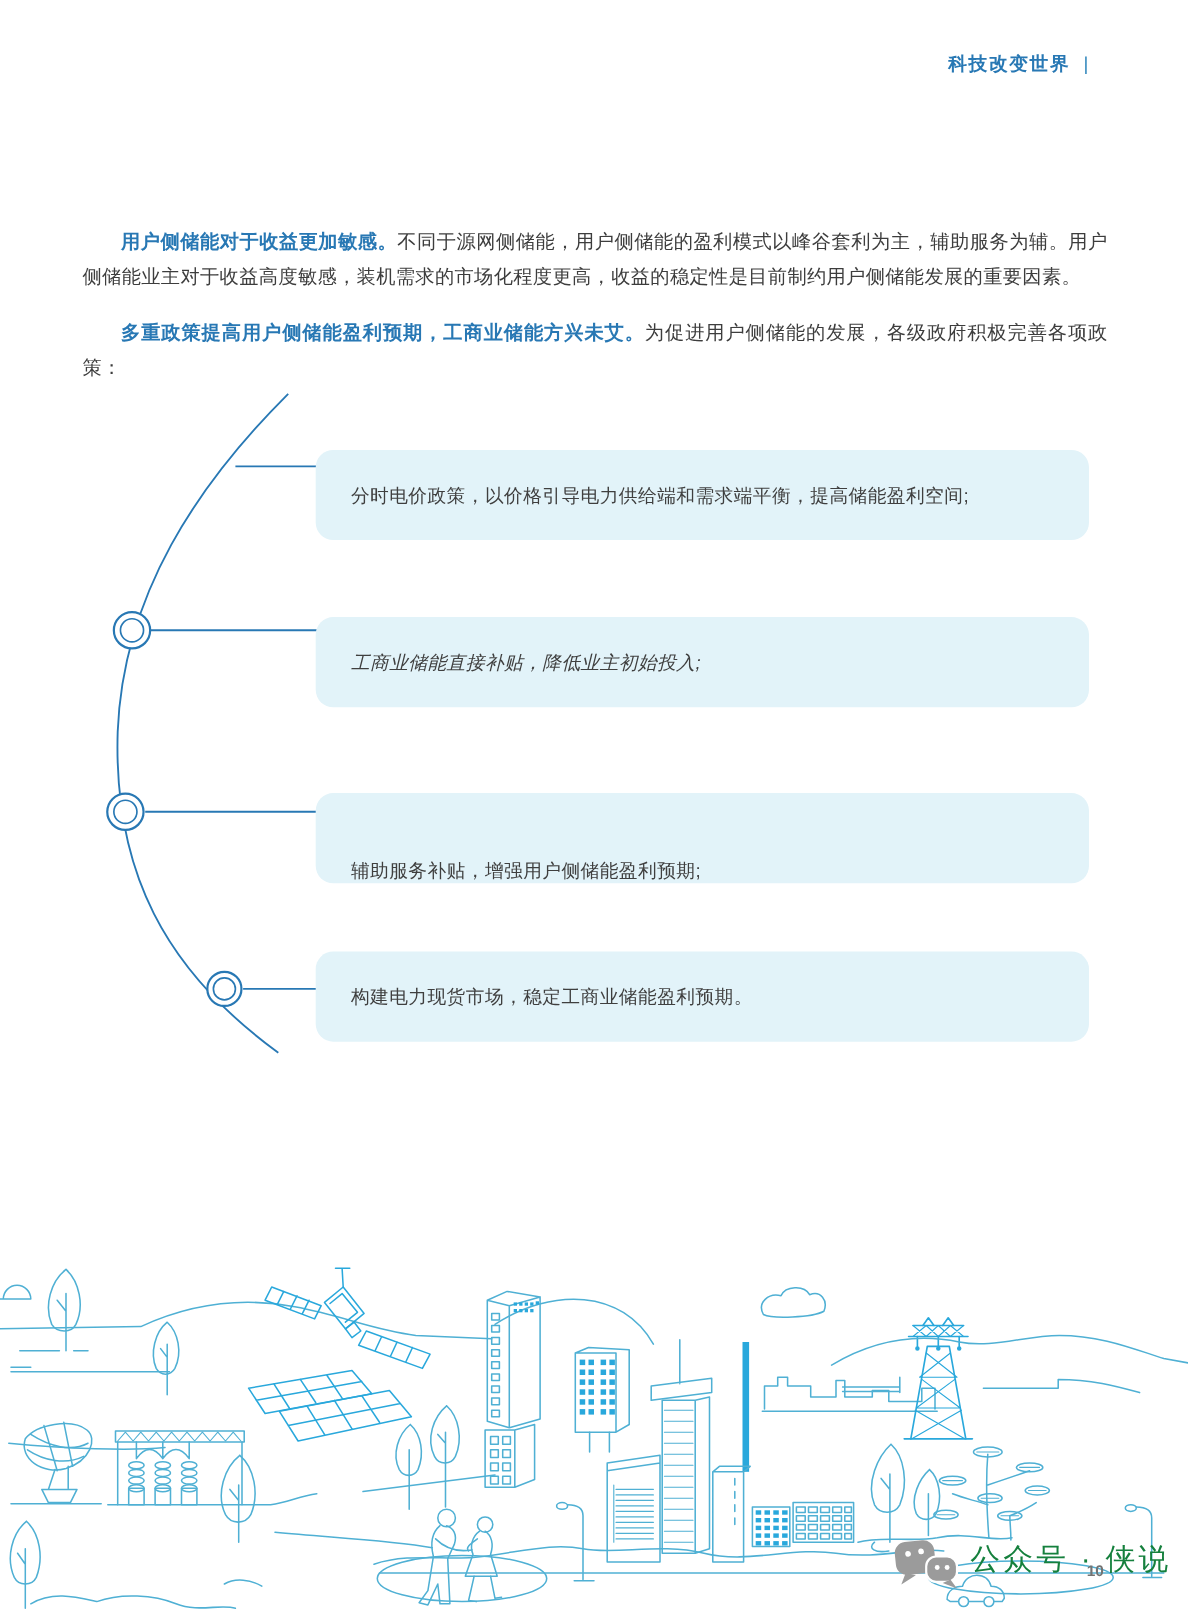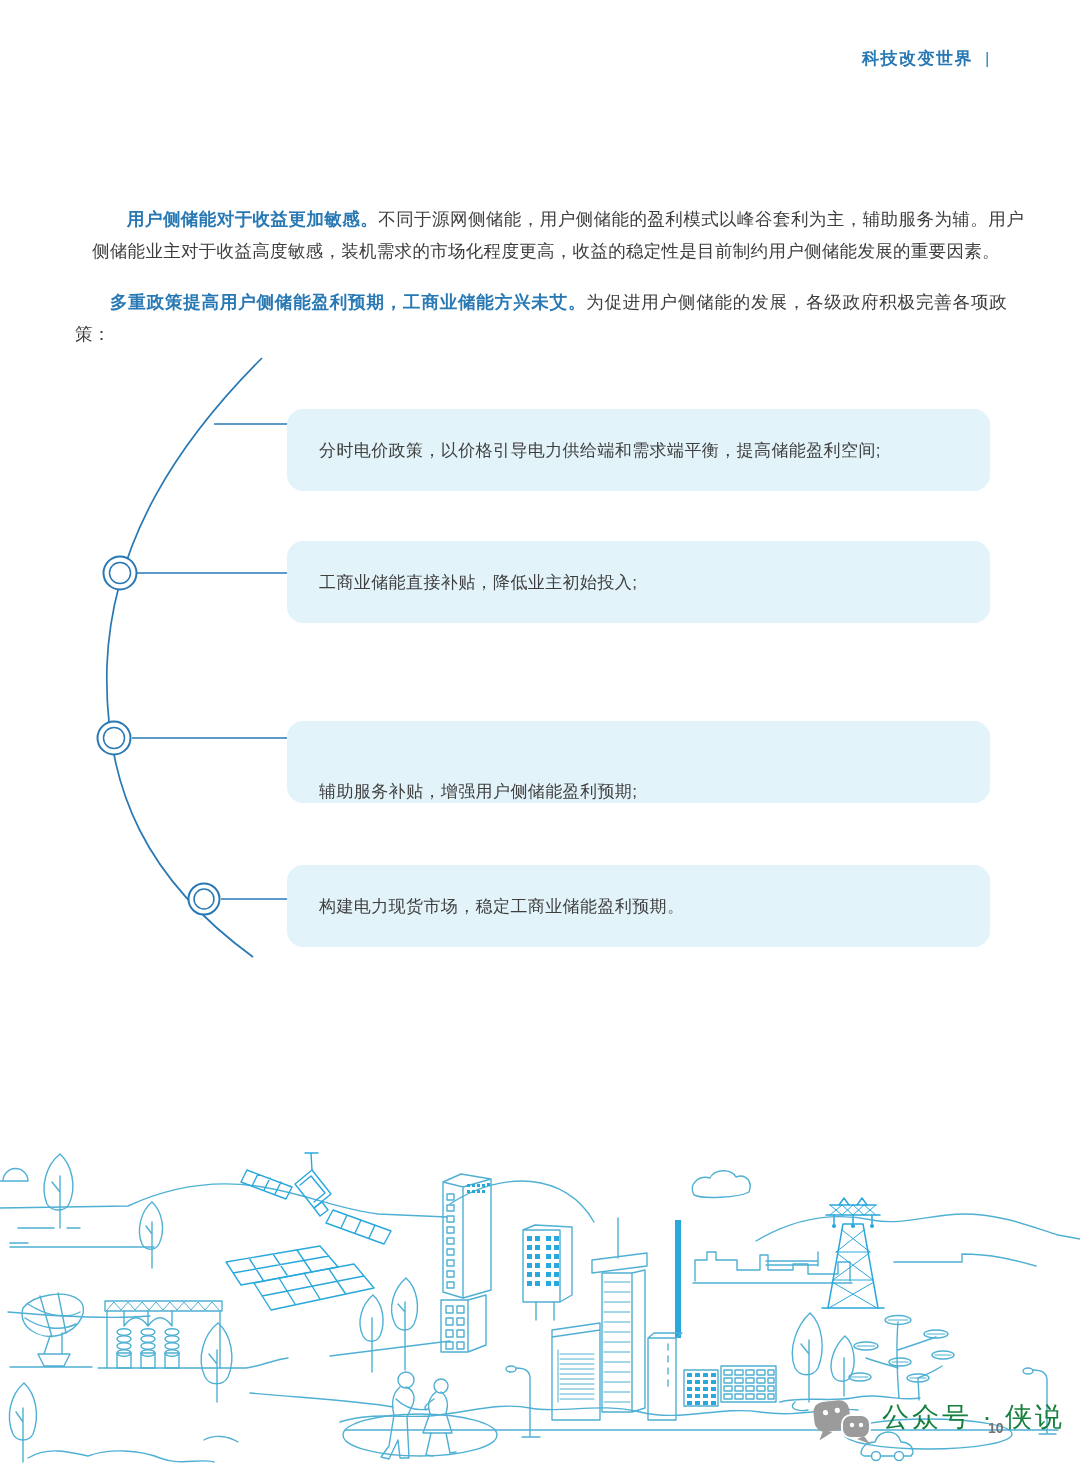--- a/index.html
+++ b/index.html
@@ -32,21 +32,21 @@
 </style>
 </head>
 <body>
 
 <div class="page">
 
   <div class="brand">
     <span>科技改变世界</span><span class="divider">|</span>
   </div>
 
-  <p class="para" style="top:204px;margin-left:17px;"><span class="lead">用户侧储能对于收益更加敏感。</span><span>不同于源网侧储能，用户侧储能的盈利模式以峰谷套利为主，辅助服务为辅。用户侧储能业主对于收益高度敏感，装机需求的市场化程度更高，收益的稳定性是目前制约用户侧储能发展的重要因素。</span></p>
+  <p class="para" style="top:204px;"><span class="lead">用户侧储能对于收益更加敏感。</span><span>不同于源网侧储能，用户侧储能的盈利模式以峰谷套利为主，辅助服务为辅。用户侧储能业主对于收益高度敏感，装机需求的市场化程度更高，收益的稳定性是目前制约用户侧储能发展的重要因素。</span></p>
 
   <p class="para" style="top:287px;"><span class="lead">多重政策提高用户侧储能盈利预期，工商业储能方兴未艾。</span><span>为促进用户侧储能的发展，各级政府积极完善各项政策：</span></p>
 
   <svg class="abs-svg" style="left:0;top:340px;" width="330" height="640" viewBox="0 0 330 640">
     <g fill="none" stroke="#2878b4" stroke-width="1.7">
       <path d="M262,18 C180,100 112,200 107,325 C103,452 150,542 253,617"></path>
       <line x1="214" y1="84" x2="288" y2="84"></line>
       <line x1="137" y1="233" x2="288" y2="233"></line>
       <line x1="132" y1="398" x2="288" y2="398"></line>
       <line x1="221" y1="559" x2="288" y2="559"></line>
@@ -61,21 +61,21 @@
     </g>
     <g fill="#ffffff" stroke="#2878b4">
       <circle cx="204" cy="559" r="15.5" stroke-width="2"></circle>
       <circle cx="204" cy="559" r="10" stroke-width="1.5"></circle>
     </g>
   </svg>
 
   <div class="policy-box" style="top:383px;">
       <span>分时电价政策，以价格引导电力供给端和需求端平衡，提高储能盈利空间;</span>
     </div>
-  <div class="policy-box" style="top:515px;">
+  <div class="policy-box" style="top:535px;font-style:italic;">
       <span>工商业储能直接补贴，降低业主初始投入;</span>
     </div>
   <div class="policy-box" style="top:695px;align-items:flex-end;">
       <span>辅助服务补贴，增强用户侧储能盈利预期;</span>
     </div>
   <div class="policy-box" style="top:839px;">
       <span>构建电力现货市场，稳定工商业储能盈利预期。</span>
     </div>
 
 

